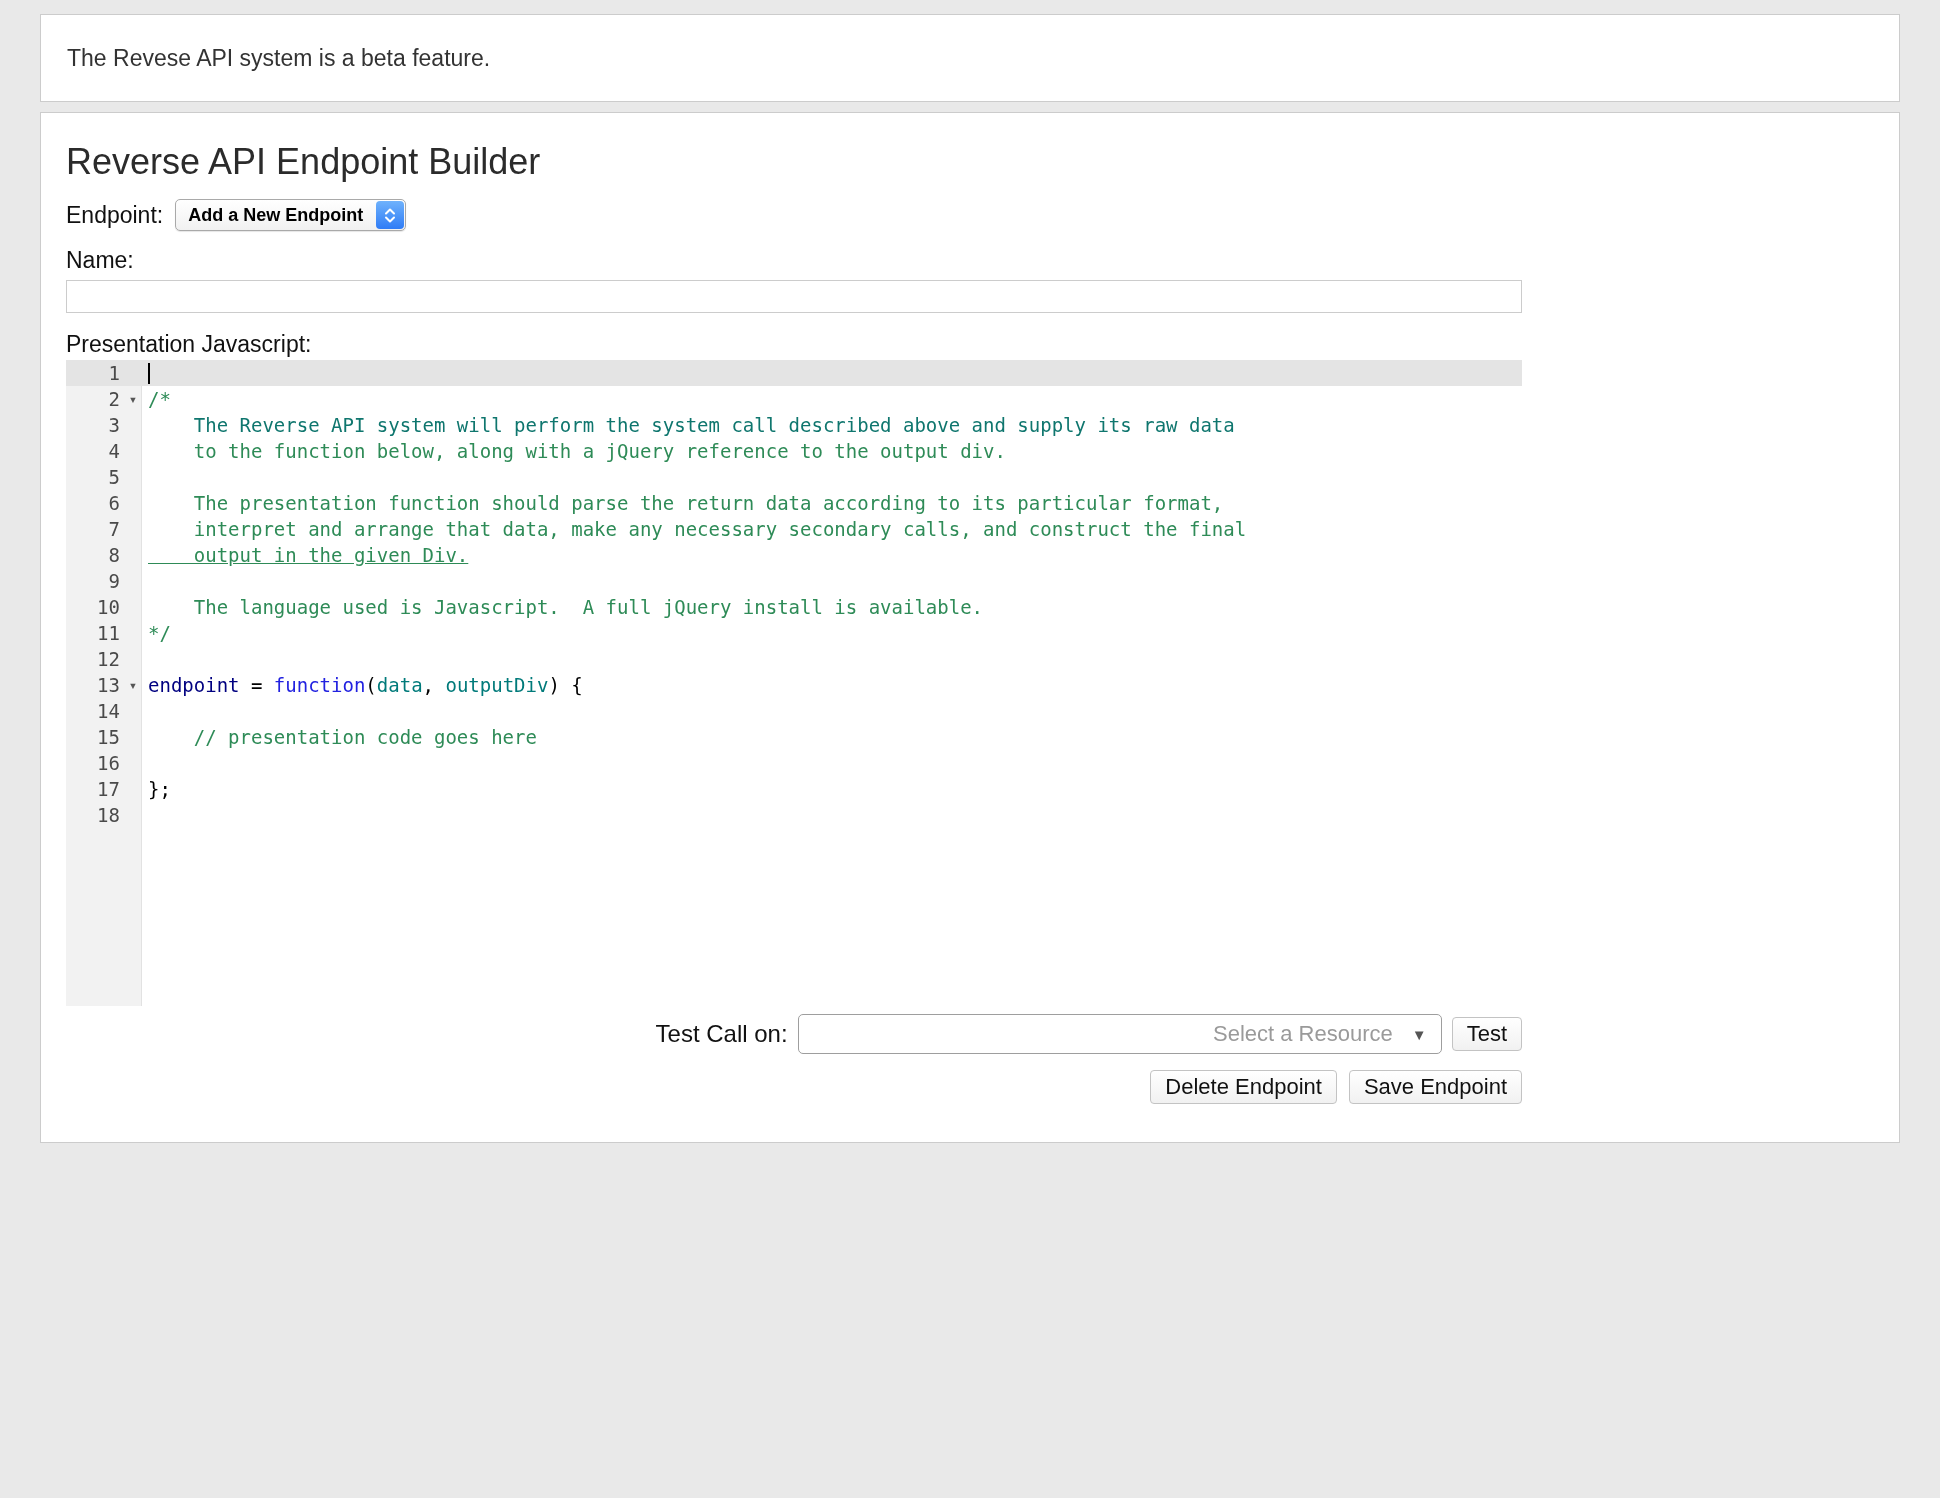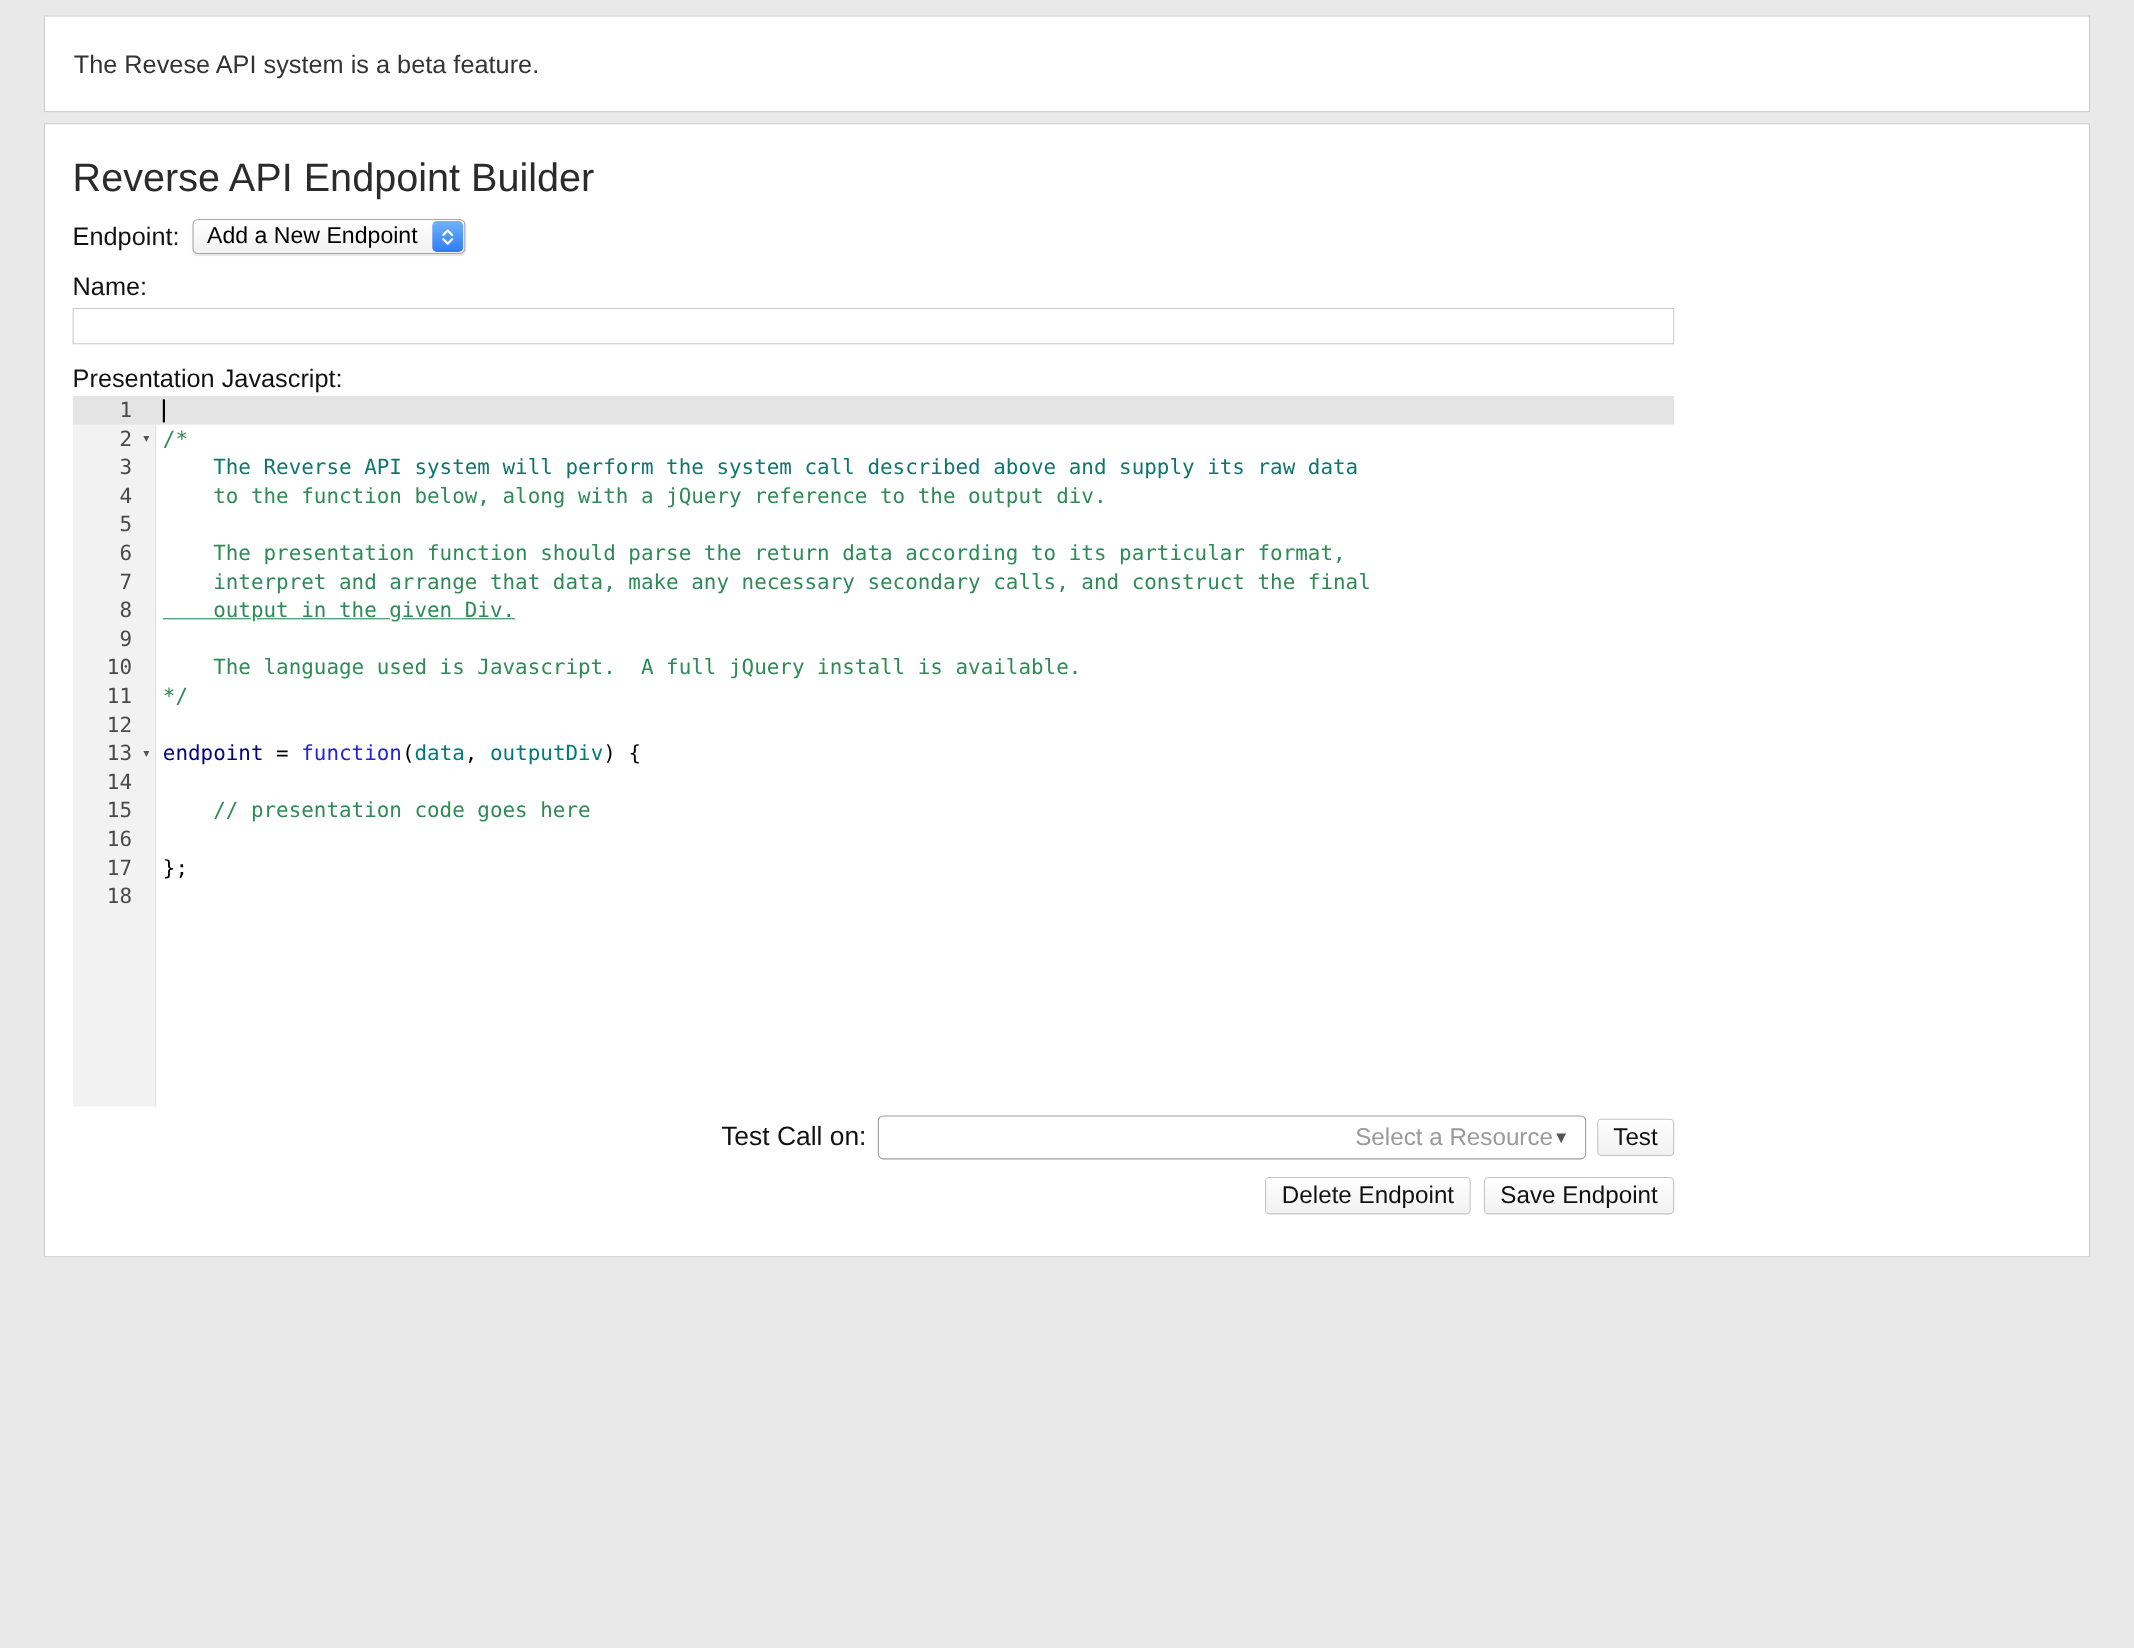--- a/index.html
+++ b/index.html
@@ -45,21 +45,21 @@
   .select {
     display: inline-flex;
     align-items: center;
     height: 32px;
     border: 1px solid #a9a9a9;
     border-radius: 5px;
     background: linear-gradient(#ffffff, #f1f1f1);
     box-shadow: 0 1px 1px rgba(0,0,0,.10);
     cursor: pointer;
   }
-  .select .sel-text { padding: 0 12px; font-size: 21px; color: #000; white-space: nowrap; }
+  .select .sel-text { padding: 0 12px; font-size: 18px; color: #000; white-space: nowrap; font-weight: bold; }
   .select .stepper {
     width: 28px;
     align-self: stretch;
     margin: 1px;
     border-radius: 4px;
     background: linear-gradient(#6fb2fc, #2f7cf6);
     display: flex;
     align-items: center;
     justify-content: center;
   }
@@ -117,21 +117,21 @@
   .test-label { font-size: 24px; color: #111; }
   .combo {
     width: 644px;
     height: 40px;
     border: 1px solid #9e9e9e;
     border-radius: 5px;
     background: #fff;
     display: flex;
     align-items: center;
     justify-content: flex-end;
-    gap: 0;
+    gap: 19px;
     padding: 0 14px;
     font-size: 22px;
     color: #9a9a9a;
     cursor: pointer;
   }
   .combo .arrow { color: #555; font-size: 15px; }
   .btn {
     height: 32px;
     padding: 16px 14px;
     border: 1px solid #c3c3c3;

